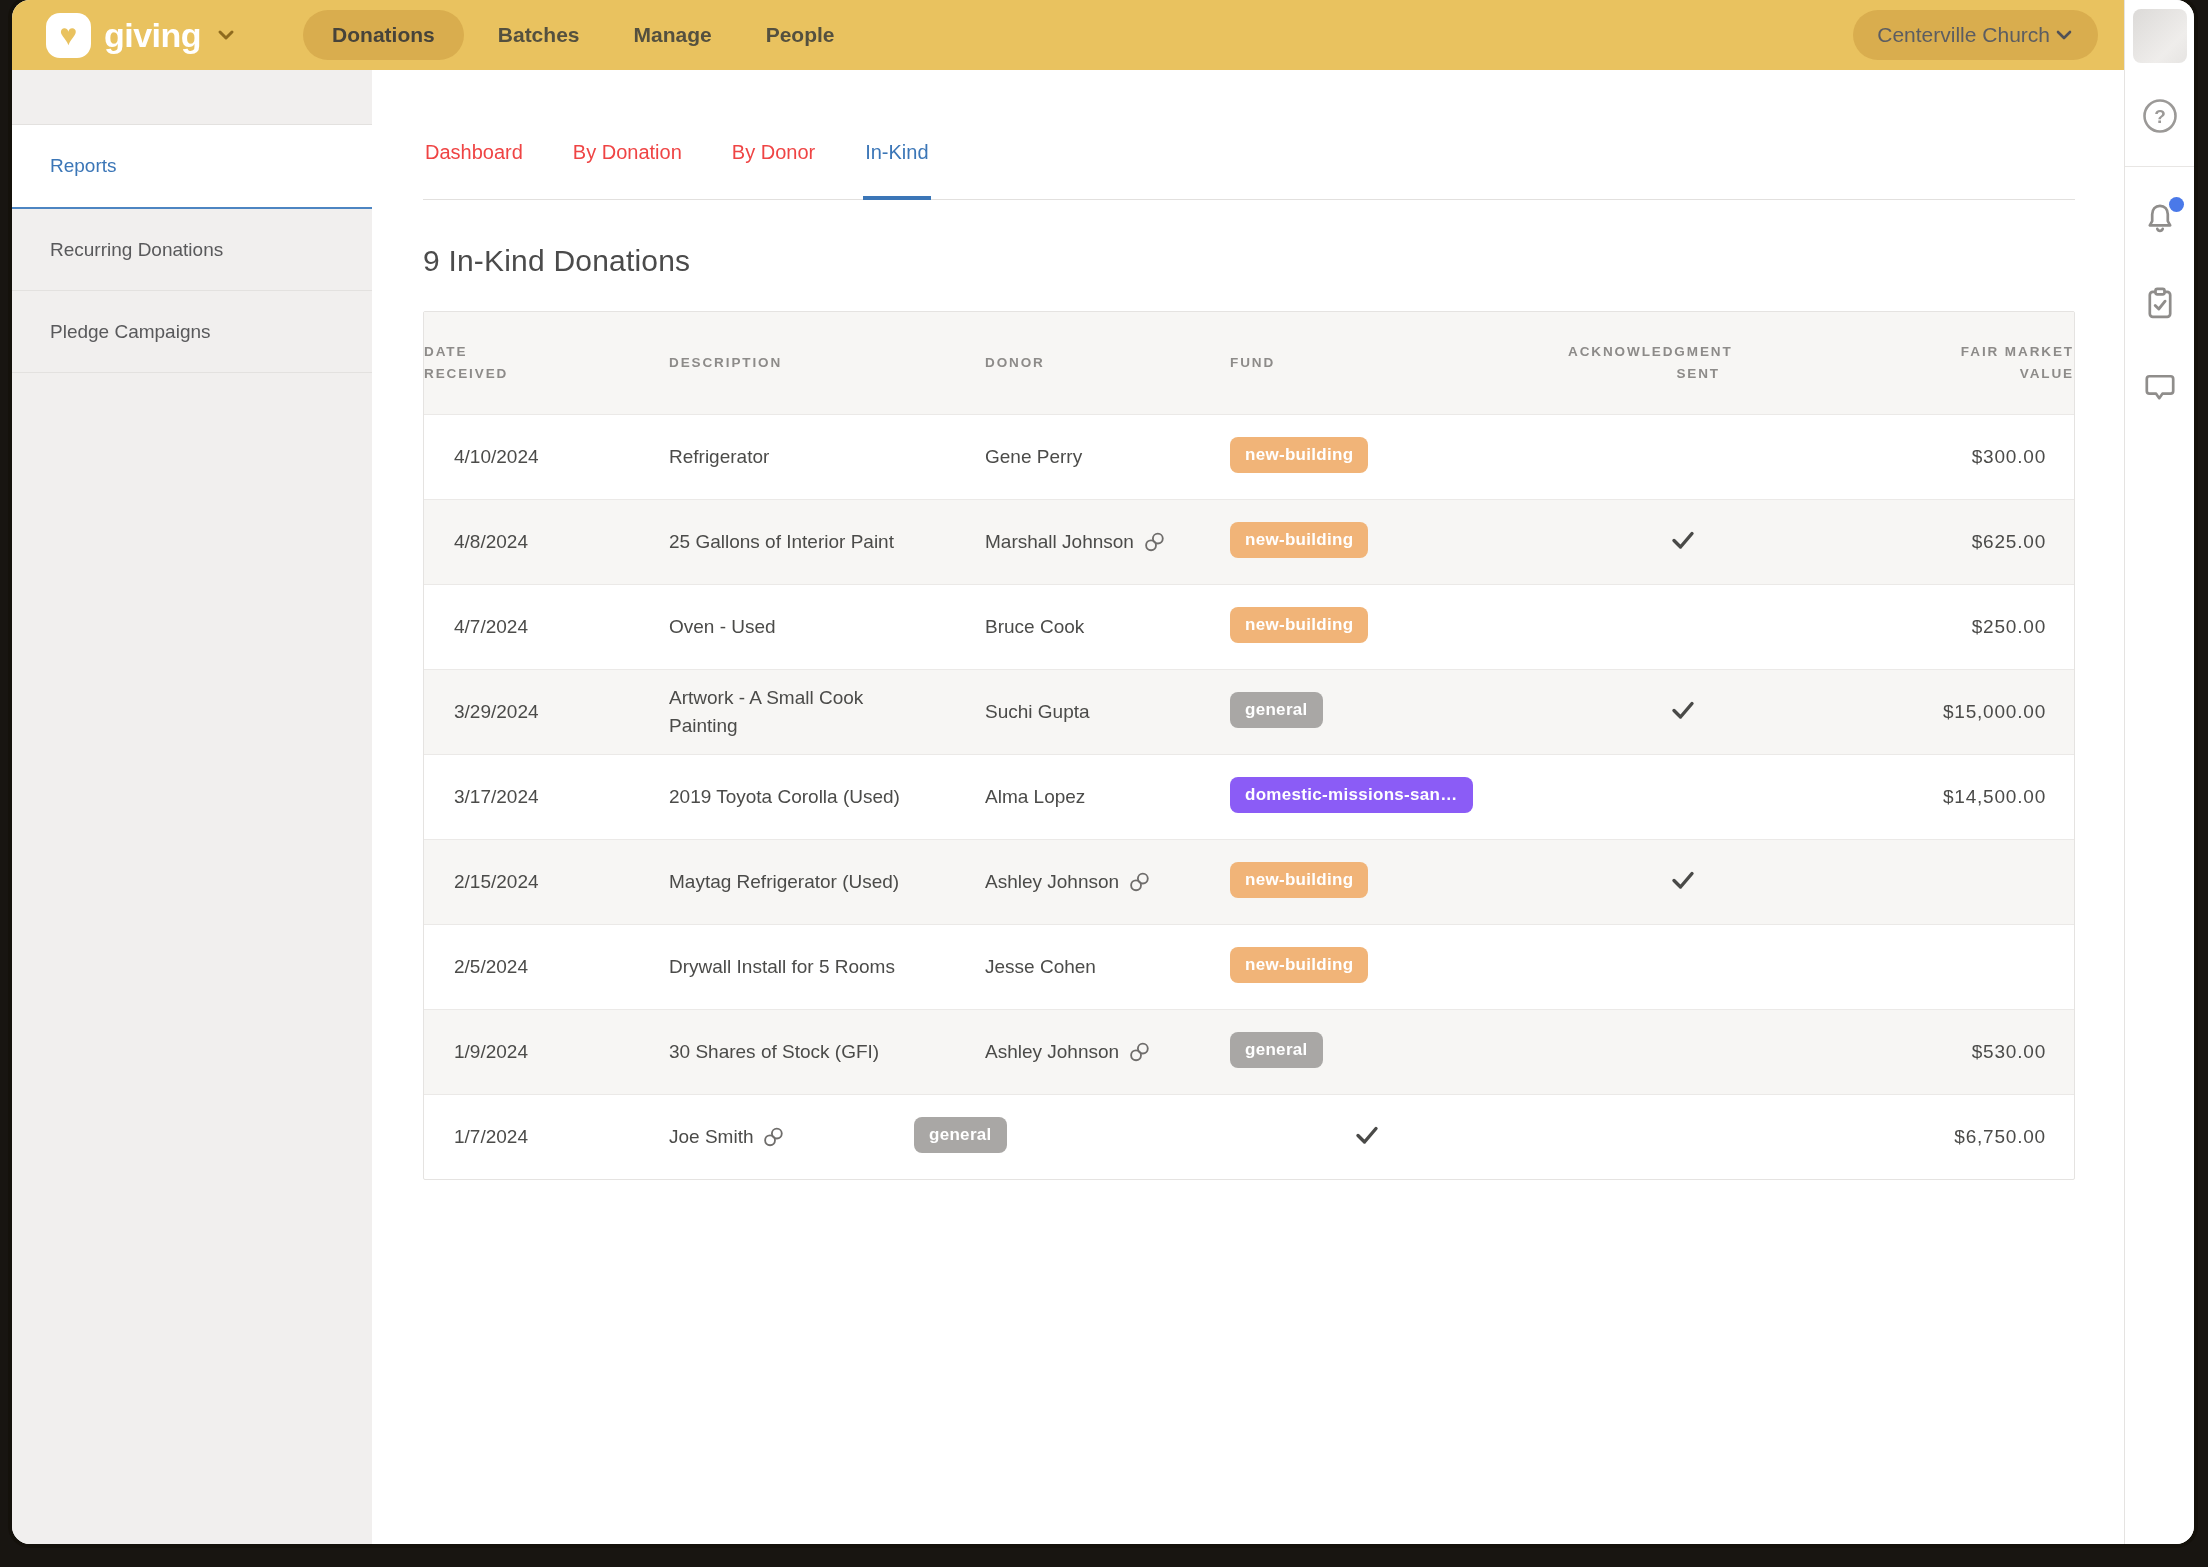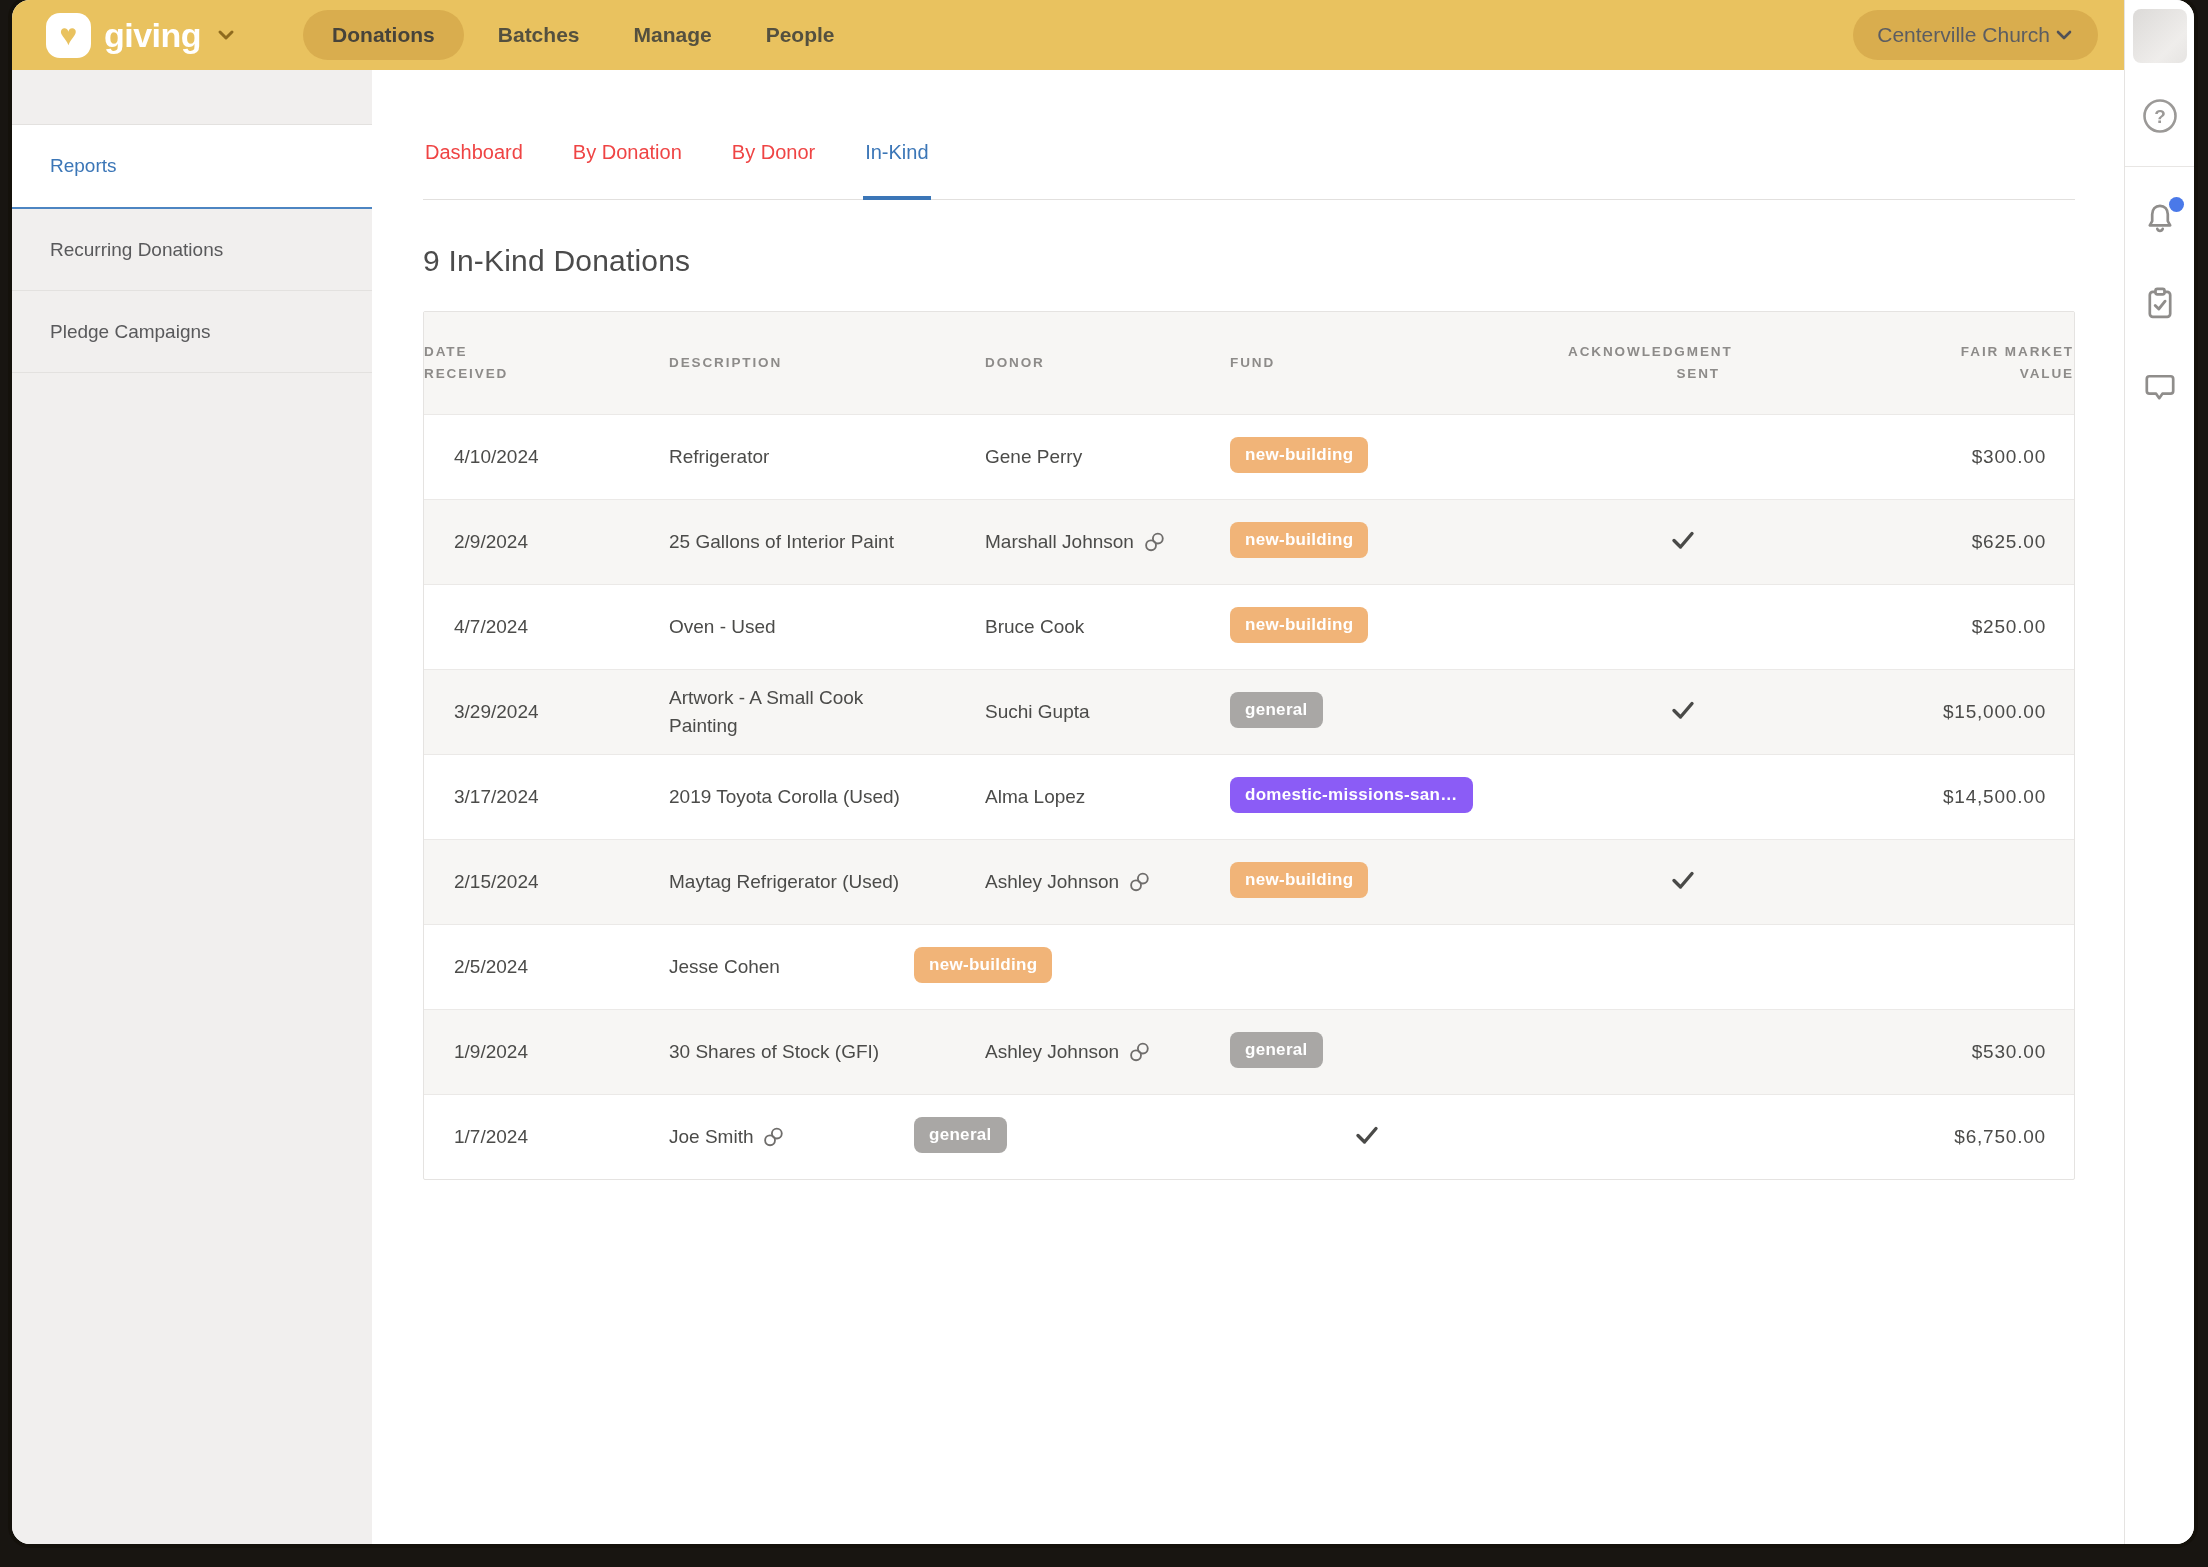--- a/index.html
+++ b/index.html
@@ -184,21 +184,21 @@
     </div>
     <div class="cell col-fund">
       <span class="chip" style="background: rgb(241, 180, 120);">new-building</span>
     </div>
     <div class="cell col-ack">
       
     </div>
     <div class="cell col-fmv">$300.00</div>
   </div>
               <div class="trow striped">
-    <div class="cell col-date">2/9/2024</div>
+    <div class="cell col-date">4/8/2024</div>
     <div class="cell col-desc"><span class="wrap">25 Gallons of Interior Paint</span></div>
     <div class="cell col-donor">
       <span class="donor-line">
         <span class="donor-name">Marshall Johnson</span>
         <span class="link-icon" style="display: inline-flex;">
           <svg width="23" height="23" viewBox="0 0 20 20">
             <circle cx="7" cy="12.4" r="4.3" fill="none" stroke="#6f6d6b" stroke-width="1.6"></circle>
             <circle cx="12.9" cy="6.6" r="4.3" fill="none" stroke="#6f6d6b" stroke-width="1.6"></circle>
           </svg>
         </span>
@@ -292,20 +292,21 @@
       <span class="check-wrap" style="display: inline-block;">
         <svg width="26" height="24" viewBox="0 0 26 24">
                       <path d="M4 12.5 L10.5 19 L22 5.5" fill="none" stroke="#4a4a48" stroke-width="3.4" stroke-linecap="round" stroke-linejoin="round"></path>
                     </svg>
       </span>
     </div>
     <div class="cell col-fmv"></div>
   </div>
               <div class="trow">
     <div class="cell col-date">2/5/2024</div>
+    <div class="cell col-desc"><span class="wrap">Drywall Install for 5 Rooms</span></div>
     <div class="cell col-donor">
       <span class="donor-line">
         <span class="donor-name">Jesse Cohen</span>
 
       </span>
     </div>
     <div class="cell col-fund">
       <span class="chip" style="background: rgb(241, 180, 120);">new-building</span>
     </div>
     <div class="cell col-ack">

